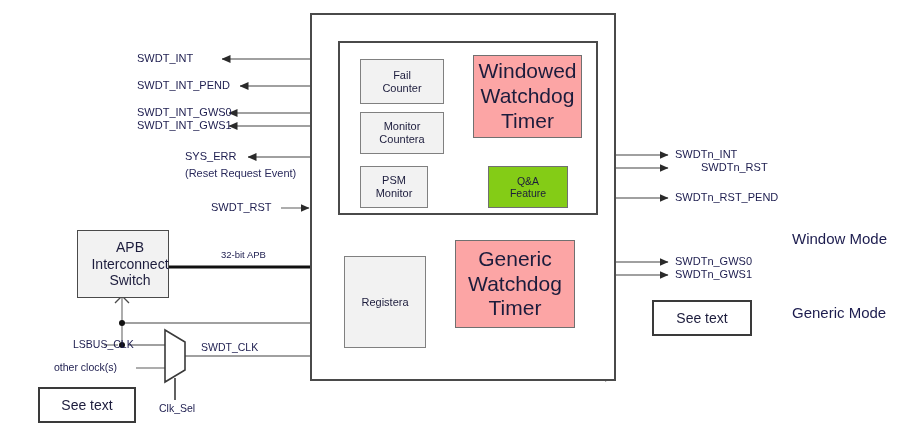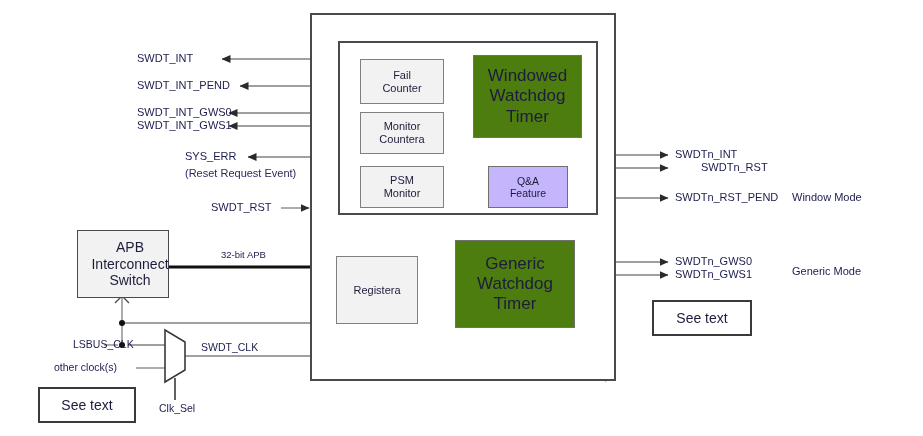--- a/index.html
+++ b/index.html
@@ -8,29 +8,29 @@
   #diagram{position:relative;width:923px;height:436px;}
 
   
   .box{position:absolute;box-sizing:border-box;display:flex;align-items:center;
        justify-content:center;text-align:center;line-height:1.18;}
 
   .outer-block{border:2px solid #4a4a4a;background:#ffffff;}
   .inner-panel{border:2px solid #4a4a4a;background:#ffffff;}
 
   .unit{background:#f2f2f2;border:1.5px solid #808080;font-size:11px;color:#1c1c3c;}
-  .unit-big{background:#4d7c0f;border:1.5px solid #707070;font-size:17px;color:#1c1c3c;}
-  .unit-mid{background:#c4b5fd;border:1.5px solid #707070;font-size:10.5px;color:#1c1c3c;}
+  .unit-big{background:#fca5a5;border:1.5px solid #707070;font-size:21px;color:#1c1c3c;}
+  .unit-mid{background:#84cc16;border:1.5px solid #707070;font-size:10.5px;color:#1c1c3c;}
   .seetext{background:#ffffff;border:2px solid #3a3a3a;font-size:14px;color:#1c1c3c;}
   .apb{background:#f2f2f2;border:1.5px solid #4a4a4a;font-size:14px;color:#1c1c3c;padding-left:14px;}
 
   
   .lbl{position:absolute;font-size:11px;color:#1c1c4e;white-space:nowrap;}
   .lbl-sub{position:absolute;font-size:11px;color:#2a2a5c;white-space:nowrap;}
-  .lbl-mode{position:absolute;font-size:11px;color:#1c1c4e;white-space:nowrap;}
+  .lbl-mode{position:absolute;font-size:15px;color:#1c1c4e;white-space:nowrap;margin-top:39px;}
   .lbl-bus{position:absolute;font-size:9.5px;color:#1c1c4e;white-space:nowrap;}
   .lbl-clk{position:absolute;font-size:10.5px;color:#1c1c4e;white-space:nowrap;}
 
   svg.wires{position:absolute;left:0;top:0;width:923px;height:436px;
             pointer-events:none;}
 </style>
 </head>
 <body>
 
 <div id="diagram">
@@ -106,37 +106,37 @@
   <div class="box unit" style="left:360px;top:59px;width:84px;height:45px;">
     <span style="white-space:pre-line;text-align:center;">Fail
 Counter</span>
   </div>
 
   <div class="box unit" style="left:360px;top:112px;width:84px;height:42px;">
     <span style="white-space:pre-line;">Monitor
 Countera</span>
   </div>
 
-  <div class="box unit" style="left:360px;top:166px;width:84px;height:42px;">
+  <div class="box unit" style="left:360px;top:166px;width:68px;height:42px;">
     <span style="white-space:pre-line;">PSM
 Monitor</span>
   </div>
 
   <div class="box unit-big" style="left:473px;top:55px;width:109px;height:83px;">
     <span style="white-space:pre-line;">Windowed
 Watchdog
 Timer</span>
   </div>
 
   <div class="box unit-mid" style="left:488px;top:166px;width:80px;height:42px;">
     <span style="white-space:pre-line;">Q&amp;A
 Feature</span>
   </div>
 
-  <div class="box unit" style="left:336px;top:256px;width:82px;height:68px;">
+  <div class="box unit" style="left:344px;top:256px;width:82px;height:92px;">
     <span>Registera</span>
   </div>
 
   <div class="box unit-big" style="left:455px;top:240px;width:120px;height:88px;">
     <span style="white-space:pre-line;">Generic
 Watchdog
 Timer</span>
   </div>
 
   <div class="box apb" style="left:77px;top:230px;width:92px;height:68px;">

